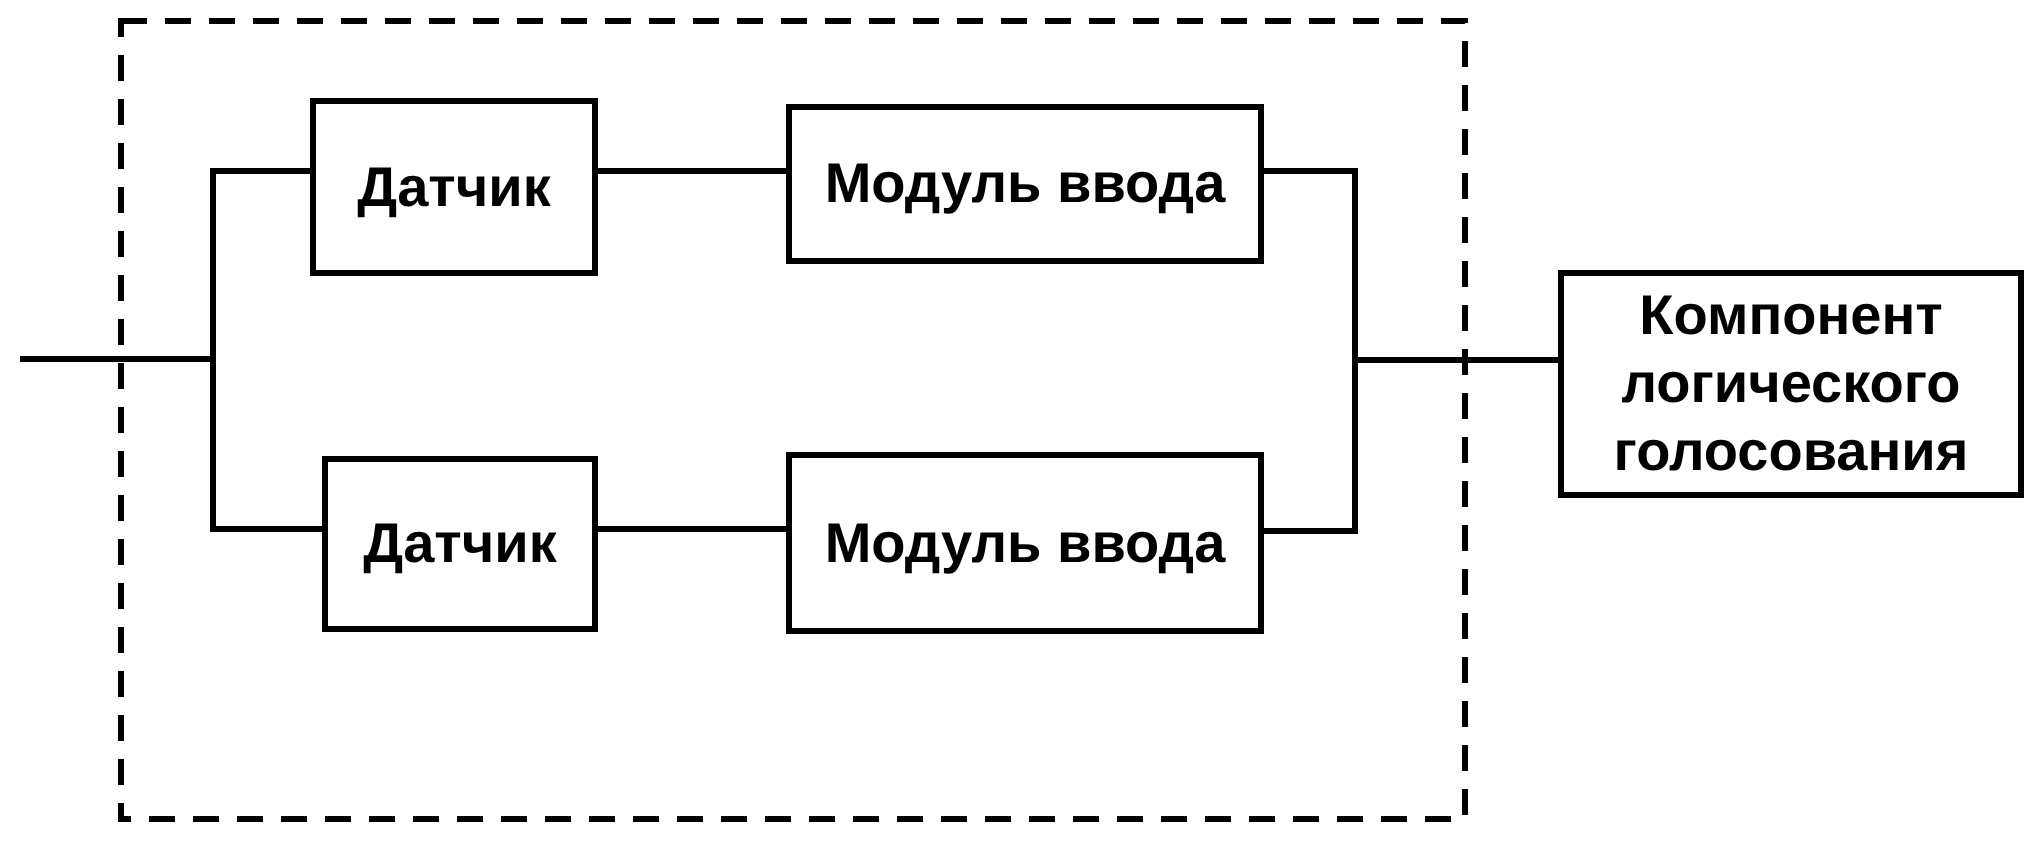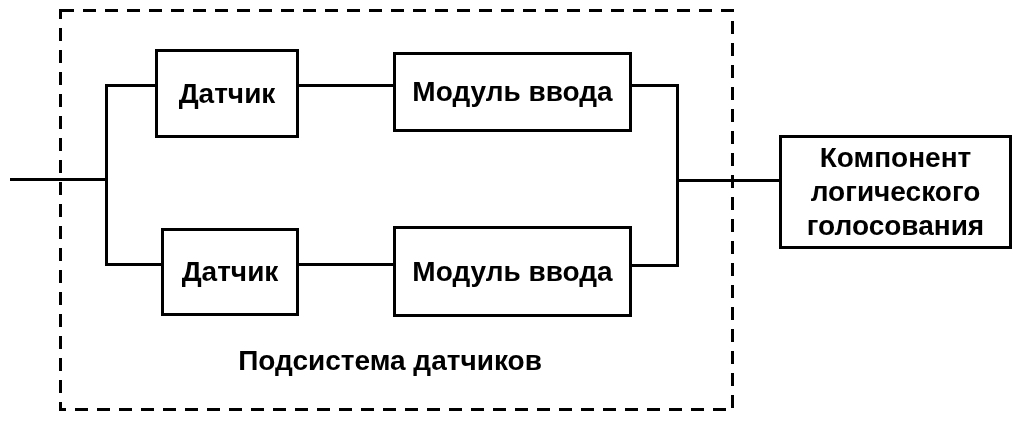--- a/index.html
+++ b/index.html
@@ -86,15 +86,14 @@
   </div>
 
   <div class="block block-module-2">
     <span>Модуль ввода</span>
   </div>
 
   <div class="block block-voter">
     <span>Компонент логического голосования</span>
   </div>
 
-  <div class="subsystem-caption">Подсистема датчиков</div>
 
 </div>
 
 </body></html>

